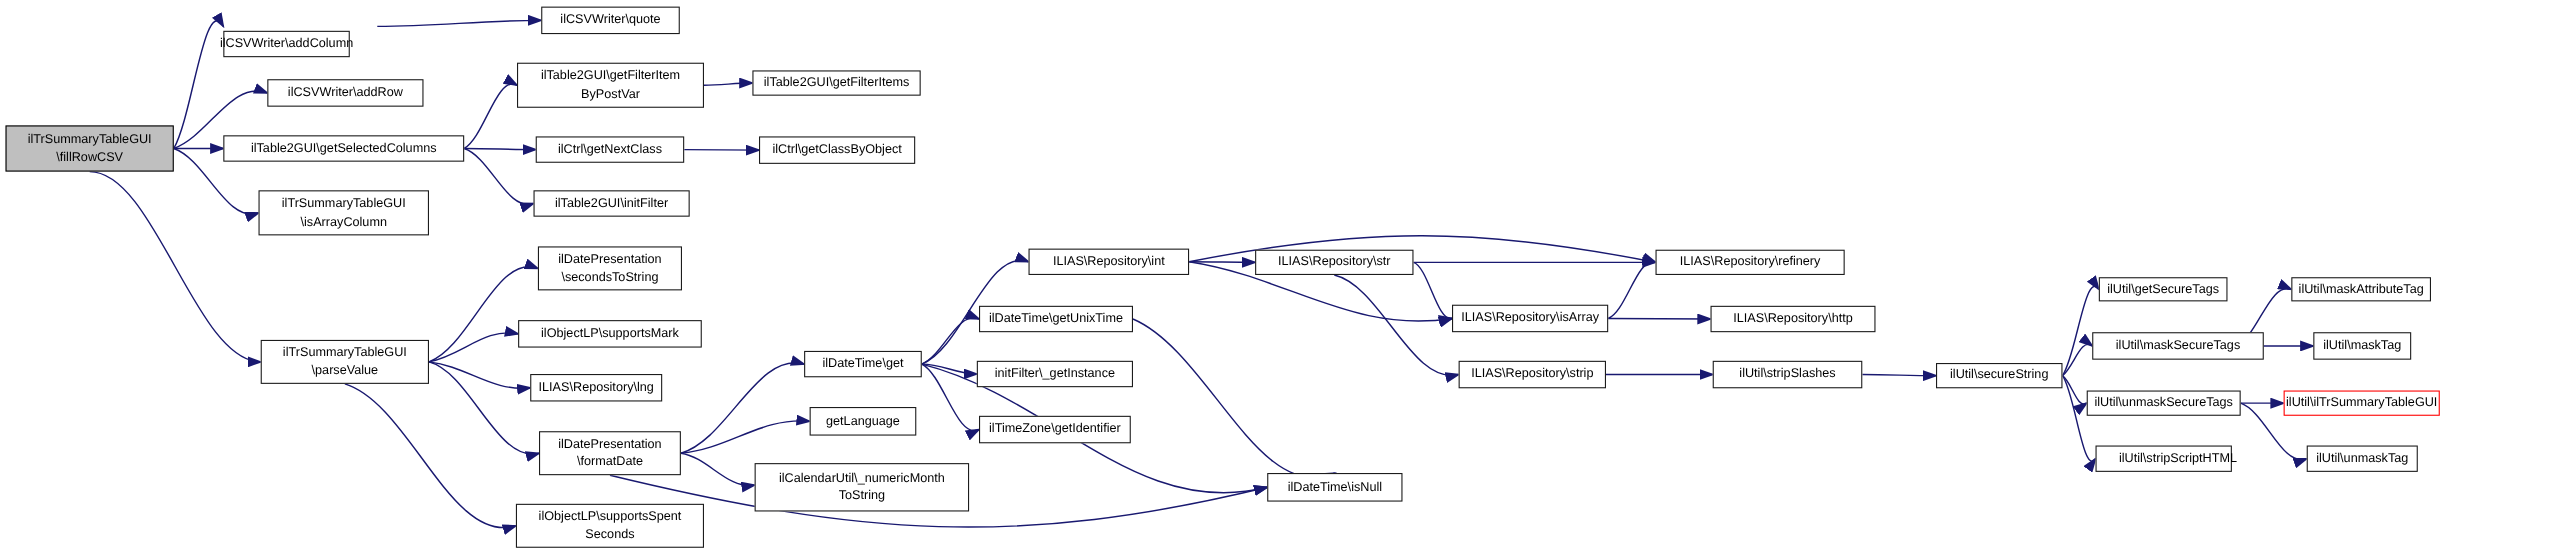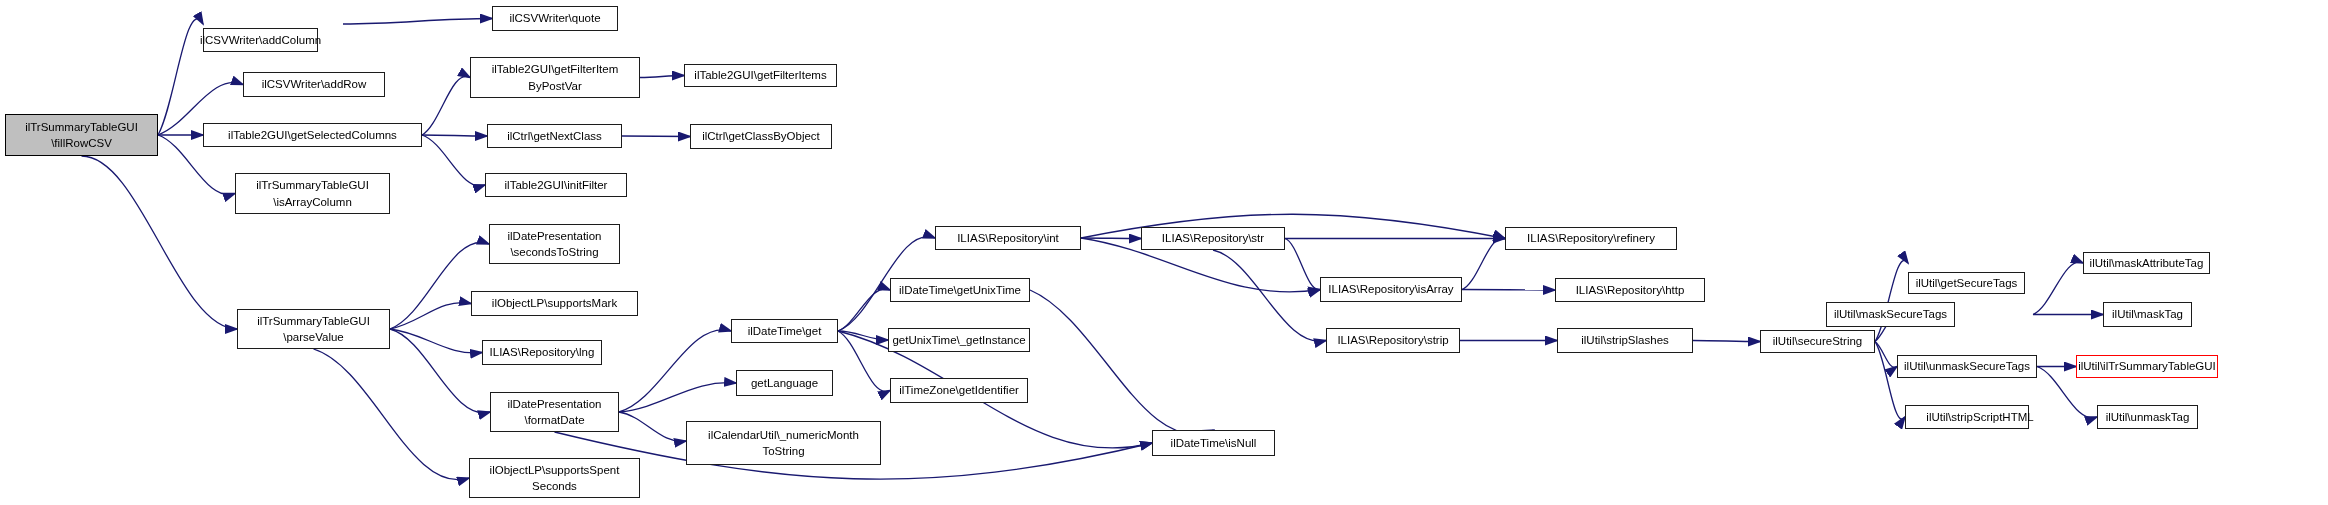--- a/index.html
+++ b/index.html
@@ -129,32 +129,32 @@
     <div class="node" style="left: 482px; top: 340px; width: 120px; height: 25px;">ILIAS\Repository\lng</div>
     <div class="node" style="left: 490px; top: 392px; width: 129px; height: 40px;">ilDatePresentation
 \formatDate</div>
     <div class="node" style="left: 469px; top: 458px; width: 171px; height: 40px;">ilObjectLP\supportsSpent
 Seconds</div>
     <div class="node" style="left: 731px; top: 319px; width: 107px; height: 24px;">ilDateTime\get</div>
     <div class="node" style="left: 736px; top: 370px; width: 97px; height: 26px; text-align: right;">getLanguage</div>
     <div class="node" style="left: 686px; top: 421px; width: 195px; height: 44px;">ilCalendarUtil\_numericMonth
 ToString</div>
     <div class="node" style="left: 890px; top: 278px; width: 140px; height: 24px;">ilDateTime\getUnixTime</div>
-    <div class="node" style="left: 888px; top: 328px; width: 142px; height: 24px;">getUnixTime\_getInstance</div>
+    <div class="node" style="left: 888px; top: 328px; width: 142px; height: 24px;">initFilter\_getInstance</div>
     <div class="node" style="left: 890px; top: 378px; width: 138px; height: 25px;">ilTimeZone\getIdentifier</div>
     <div class="node" style="left: 935px; top: 226px; width: 146px; height: 24px;">ILIAS\Repository\int</div>
     <div class="node" style="left: 1141px; top: 227px; width: 144px; height: 23px;">ILIAS\Repository\str</div>
     <div class="node" style="left: 1152px; top: 430px; width: 123px; height: 26px;">ilDateTime\isNull</div>
     <div class="node" style="left: 1320px; top: 277px; width: 142px; height: 25px;">ILIAS\Repository\isArray</div>
     <div class="node" style="left: 1326px; top: 328px; width: 134px; height: 25px;">ILIAS\Repository\strip</div>
     <div class="node" style="left: 1505px; top: 227px; width: 172px; height: 23px;">ILIAS\Repository\refinery</div>
     <div class="node" style="left: 1555px; top: 278px; width: 150px; height: 24px;">ILIAS\Repository\http</div>
     <div class="node" style="left: 1557px; top: 328px; width: 136px; height: 25px;">ilUtil\stripSlashes</div>
     <div class="node" style="left: 1760px; top: 330px; width: 115px; height: 23px;">ilUtil\secureString</div>
-    <div class="node" style="left: 1908px; top: 252px; width: 117px; height: 22px; margin-top: 20px;">ilUtil\getSecureTags</div>
-    <div class="node" style="left: 1826px; top: 302px; width: 129px; height: 25px;">ilUtil\maskSecureTags</div>
+    <div class="node" style="left: 1908px; top: 252px; width: 117px; height: 22px;">ilUtil\getSecureTags</div>
+    <div class="node" style="left: 1902px; top: 302px; width: 156px; height: 25px;">ilUtil\maskSecureTags</div>
     <div class="node" style="left: 1897px; top: 355px; width: 140px; height: 23px;">ilUtil\unmaskSecureTags</div>
     <div class="node" style="left: 1905px; top: 405px; width: 124px; height: 24px; padding-left: 28px;">ilUtil\stripScriptHTML</div>
     <div class="node" style="left: 2083px; top: 252px; width: 127px; height: 22px;">ilUtil\maskAttributeTag</div>
     <div class="node" style="left: 2103px; top: 302px; width: 89px; height: 25px;">ilUtil\maskTag</div>
     <div class="node highlight" style="left: 2076px; top: 355px; width: 142px; height: 23px;">ilUtil\ilTrSummaryTableGUI</div>
     <div class="node" style="left: 2097px; top: 405px; width: 101px; height: 24px;">ilUtil\unmaskTag</div>
   </div>
 
 </body></html>

